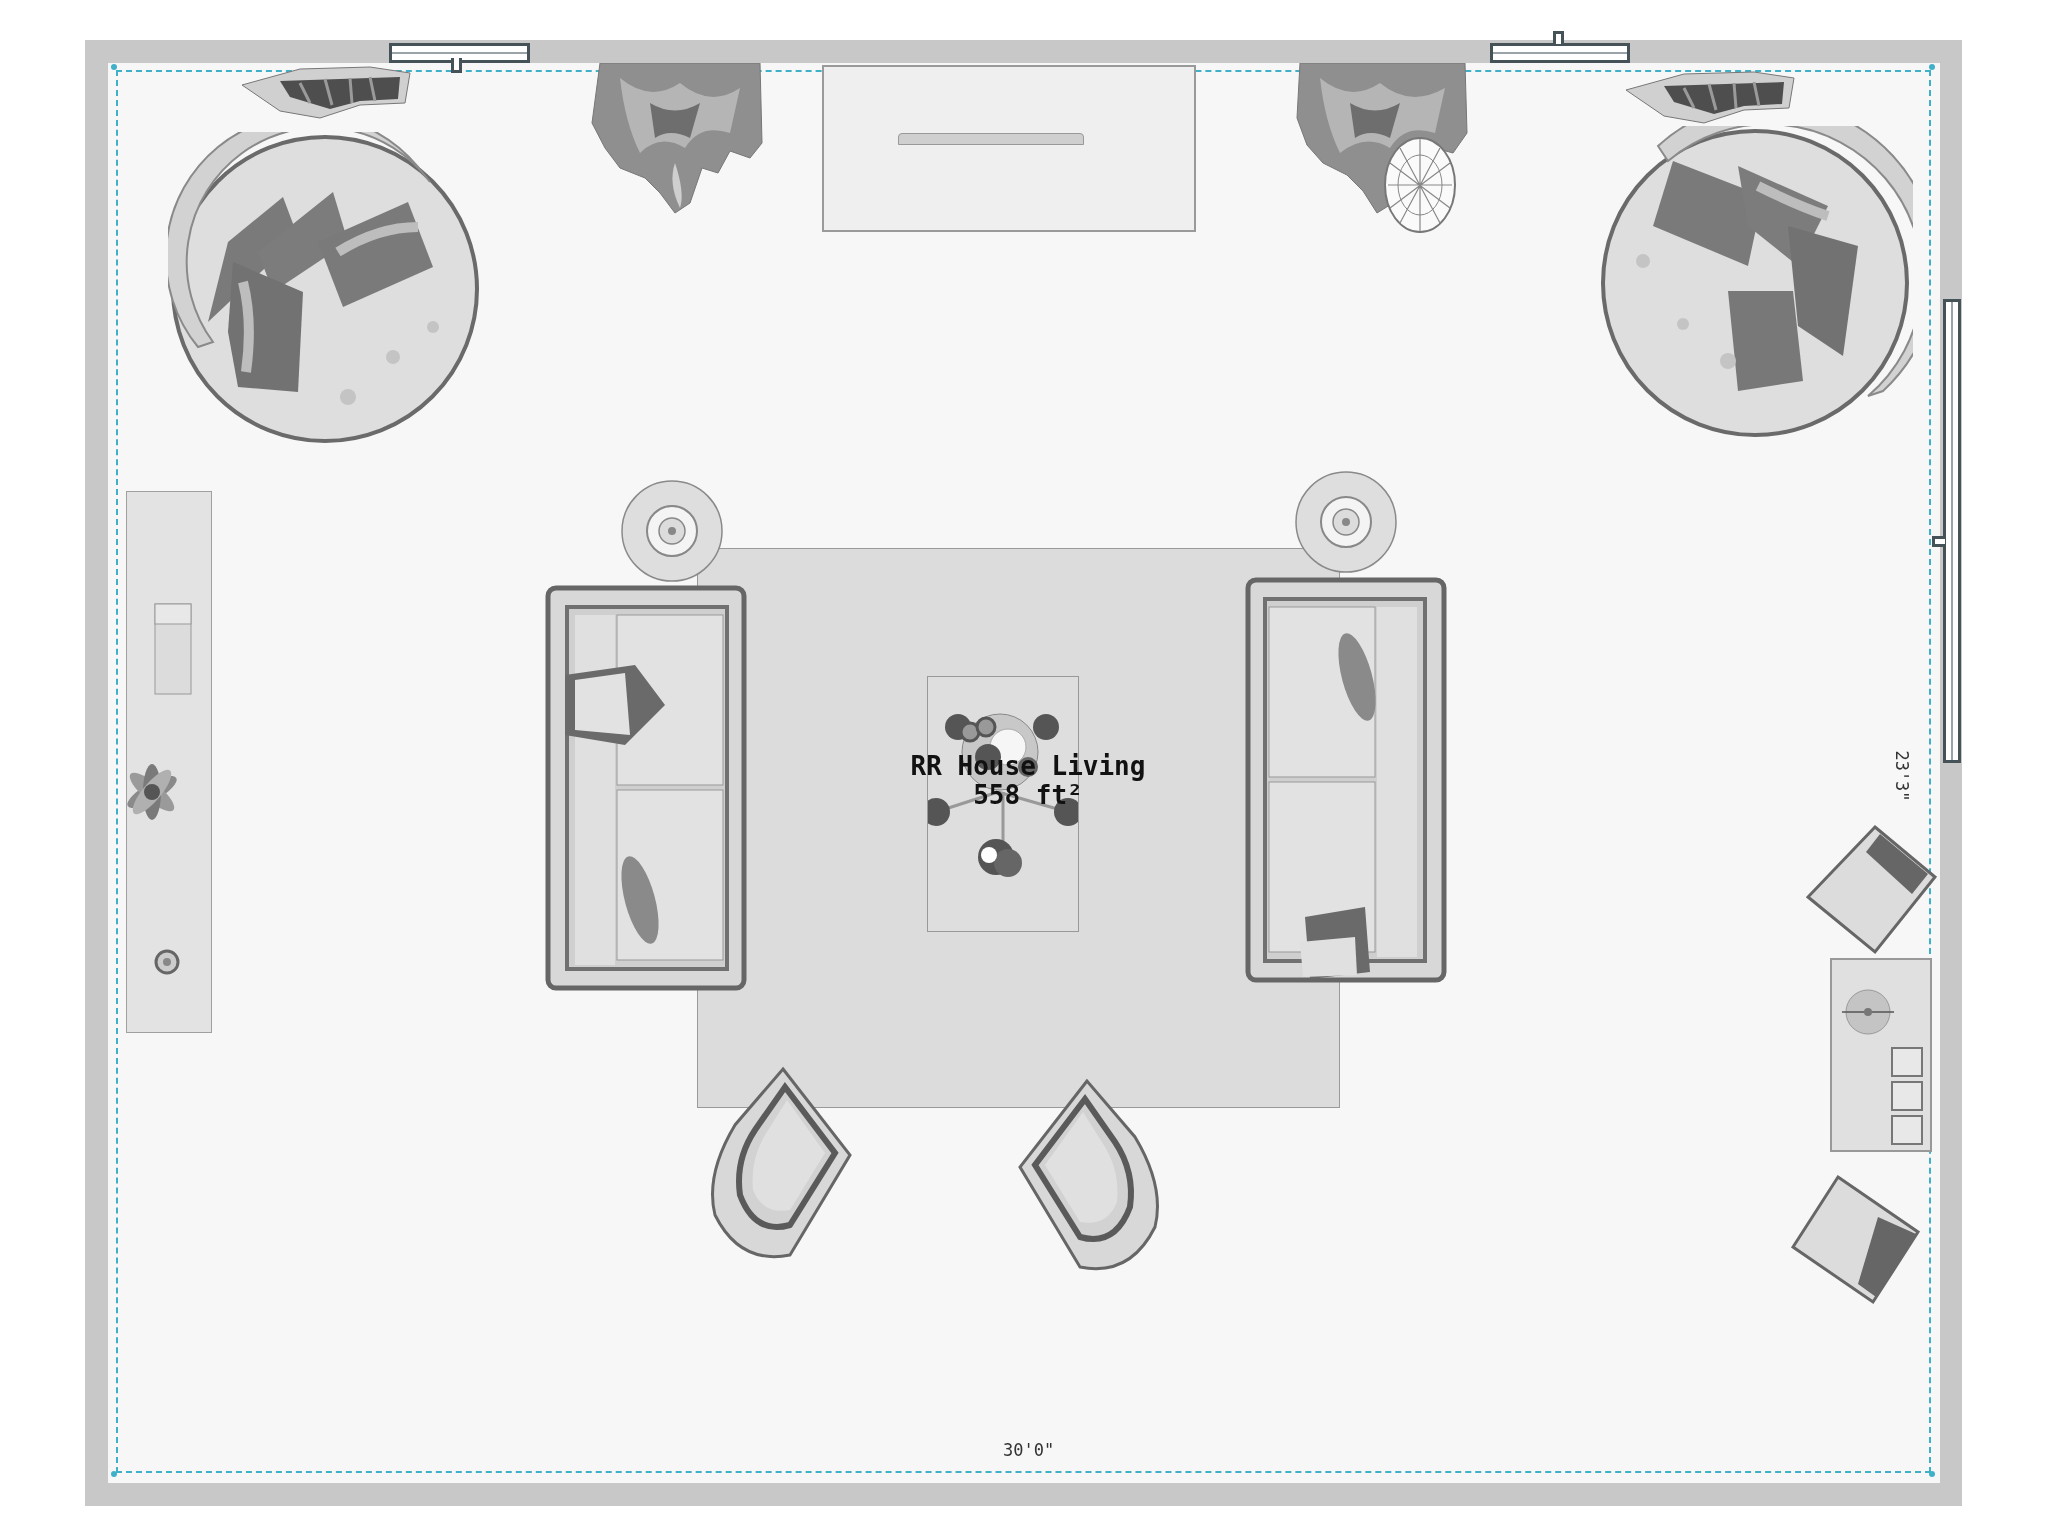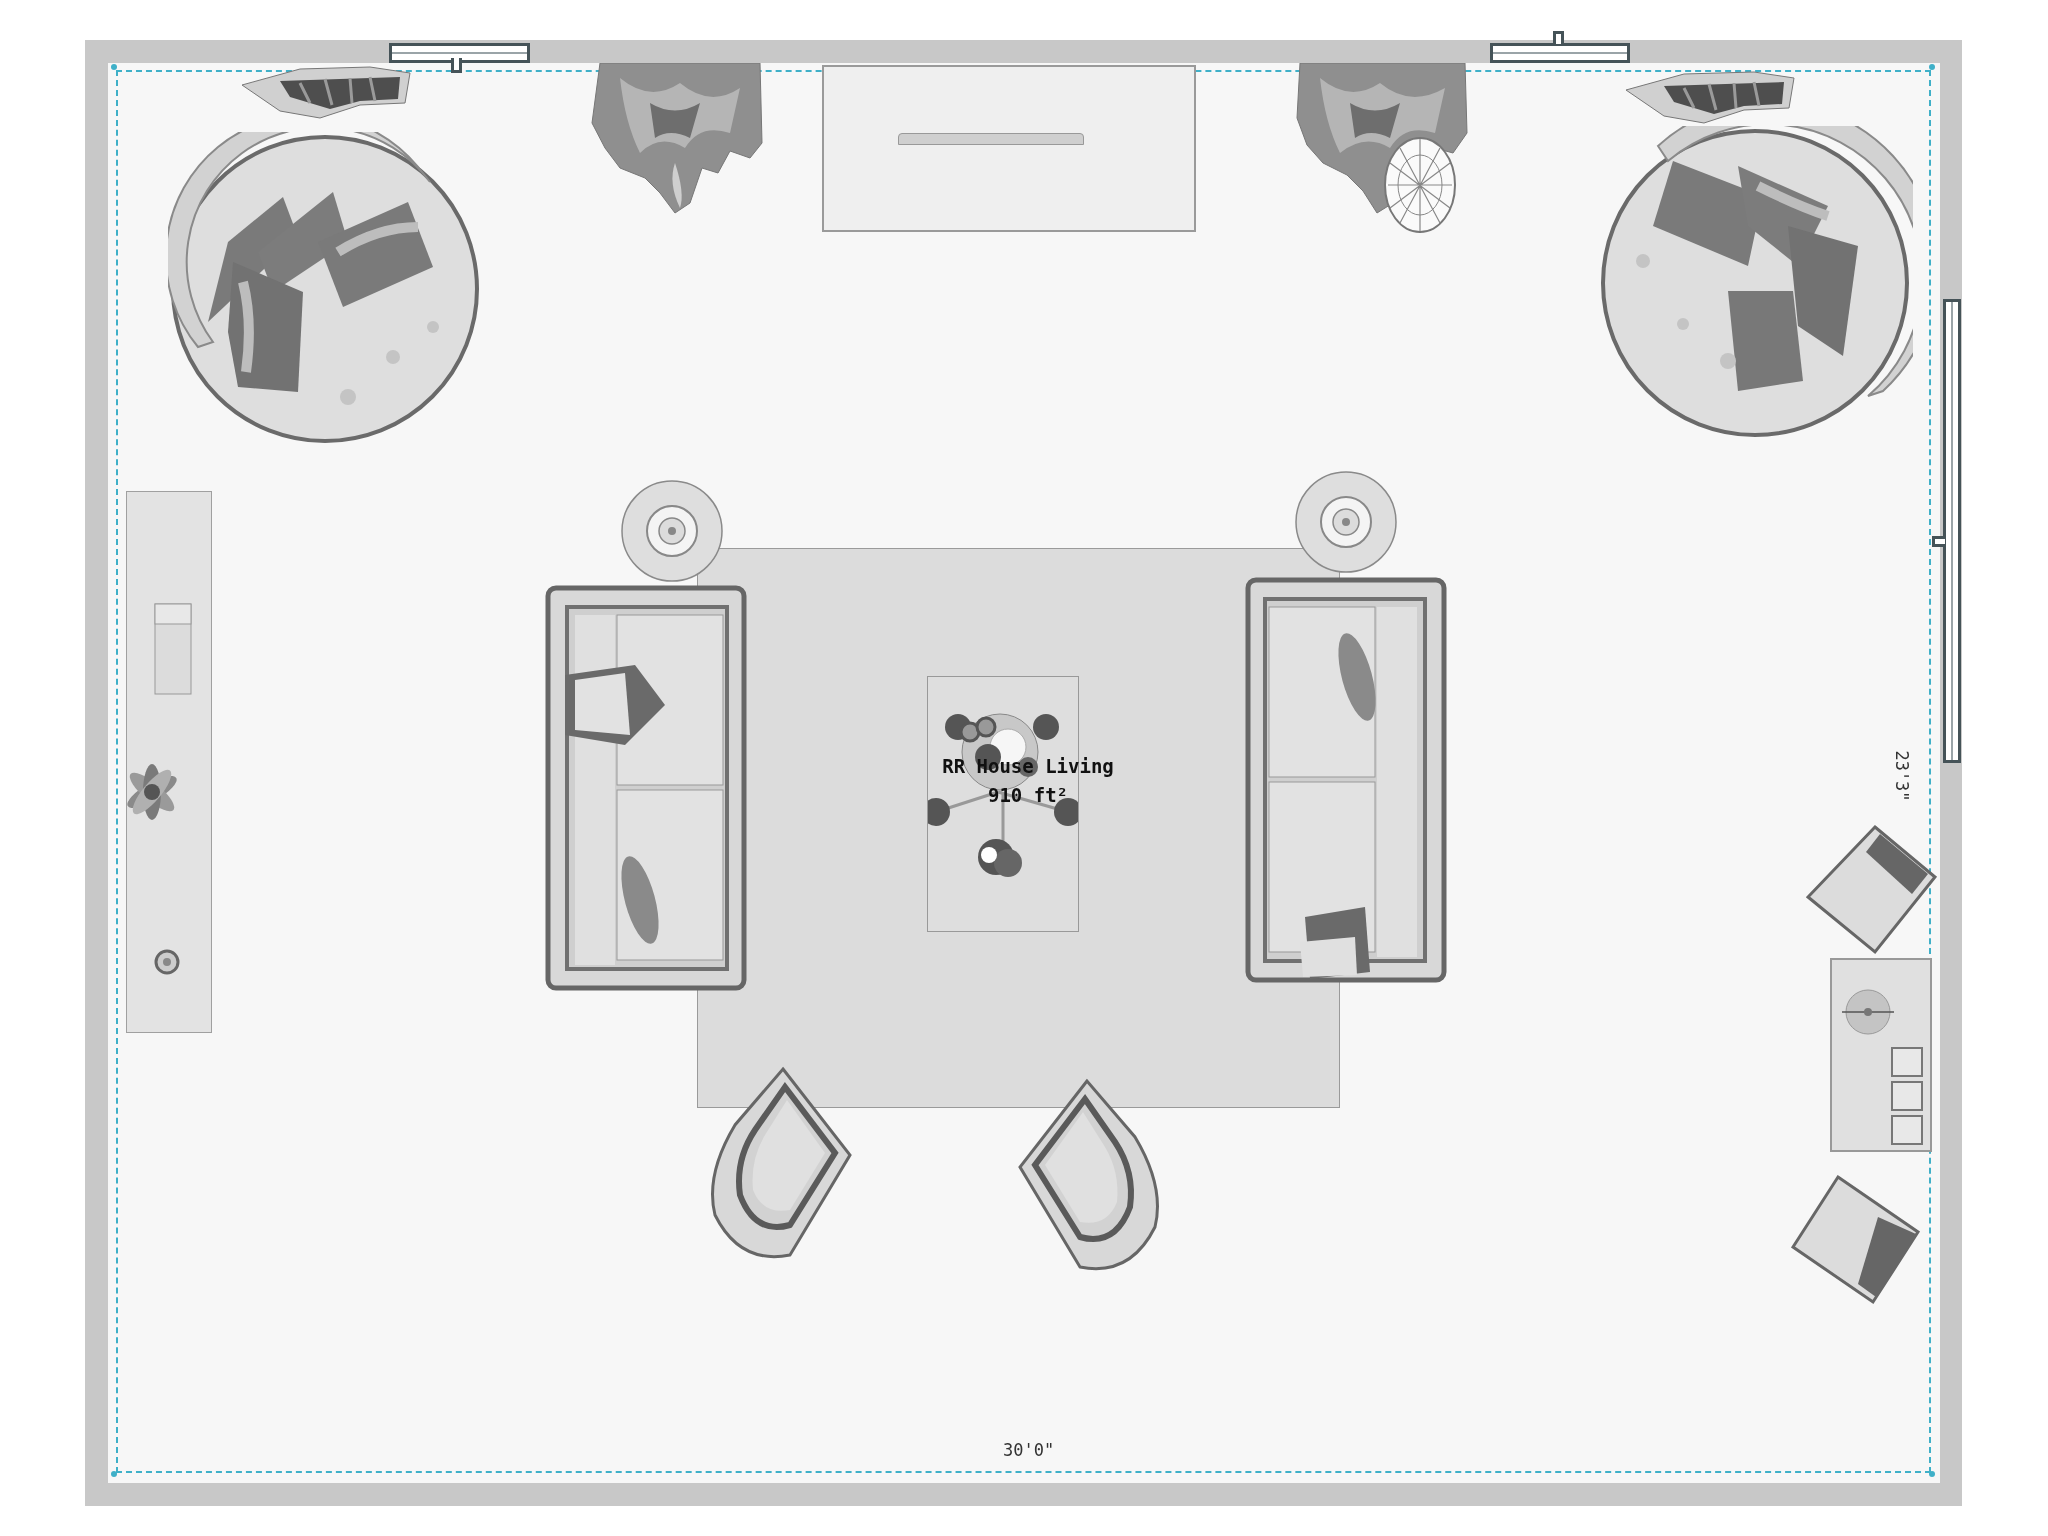--- a/index.html
+++ b/index.html
@@ -7,21 +7,21 @@
   .wall{position:absolute;left:85px;top:40px;width:1877px;height:1466px;background:#c8c8c8;}
   .floor{position:absolute;left:108px;top:63px;width:1832px;height:1420px;background:#f7f7f7;}
   .dotted{position:absolute;left:116px;top:70px;width:1815px;height:1403px;border:2px dashed #3fb0c8;box-sizing:border-box;}
   .corner-dot{position:absolute;width:6px;height:6px;border-radius:50%;background:#3fb0c8;}
   .win-h{position:absolute;height:14px;background:#fff;border:3px solid #455358;box-sizing:content-box;}
   .win-h::after{content:"";position:absolute;left:0;right:0;top:6px;height:2px;background:#9aa4a8;}
   .win-v{position:absolute;width:12px;background:#fff;border:3px solid #455358;}
   .win-v::after{content:"";position:absolute;top:0;bottom:0;left:5px;width:2px;background:#9aa4a8;}
   .tab{position:absolute;background:#fff;border:3px solid #455358;}
   .dim{position:absolute;font-size:17px;color:#333;white-space:nowrap;}
-  .room-label{position:absolute;left:880px;top:752px;width:296px;text-align:center;font-weight:bold;font-size:19px;line-height:29px;color:#111;}
+  .room-label{position:absolute;left:880px;top:752px;width:296px;text-align:center;font-weight:bold;font-size:26px;line-height:29px;color:#111;}
   .rug{position:absolute;left:697px;top:548px;width:641px;height:558px;background:#dcdcdc;border:1.5px solid #9a9a9a;}
   .media{position:absolute;left:822px;top:65px;width:370px;height:163px;background:#efefef;border:2px solid #9a9a9a;}
   .tv{position:absolute;left:898px;top:133px;width:184px;height:10px;background:#cfcfcf;border:1.5px solid #999;border-radius:4px 4px 0 0;}
   .console-l{position:absolute;left:126px;top:491px;width:84px;height:540px;background:#e3e3e3;border:1.5px solid #a0a0a0;}
   .coffee{position:absolute;left:927px;top:676px;width:150px;height:254px;background:#dedede;border:1.5px solid #999;}
   .bar{position:absolute;left:1830px;top:958px;width:98px;height:190px;background:#e0e0e0;border:2px solid #999;}
   .svgwrap{position:absolute;}
 </style>
 </head>
 <body>
@@ -154,21 +154,21 @@
     <line x1="75" y1="115" x2="75" y2="175" stroke="#999" stroke-width="3"></line>
     <circle cx="8" cy="135" r="14" fill="#555"></circle>
     <circle cx="140" cy="135" r="14" fill="#555"></circle>
     <circle cx="68" cy="180" r="18" fill="#555"></circle>
     <circle cx="80" cy="186" r="14" fill="#666"></circle>
     <circle cx="61" cy="178" r="8" fill="#fff"></circle>
   </svg>
 </div>
 <div class="room-label">
   <div>RR House Living</div>
-  <div>910 ft²</div>
+  <div>558 ft²</div>
 </div>
 
 <svg class="svgwrap" style="left:705px;top:1065px" width="150" height="200">
   <path d="M78,4 L145,90 L85,190 Q35,200 10,150 Q0,110 30,60 Z" fill="#d8d8d8" stroke="#666" stroke-width="3"></path>
   <path d="M80,22 L130,88 L85,160 Q50,170 35,130 Q30,95 50,65 Z" fill="#d2d2d2" stroke="#5a5a5a" stroke-width="6"></path>
   <path d="M82,35 L120,88 L85,145 Q58,150 48,125 Q45,95 60,70 Z" fill="#e0e0e0"></path>
 </svg>
 <svg class="svgwrap" style="left:1015px;top:1077px" width="150" height="200">
   <path d="M72,4 L5,90 L65,190 Q115,200 140,150 Q150,110 120,60 Z" fill="#d8d8d8" stroke="#666" stroke-width="3"></path>
   <path d="M70,22 L20,88 L65,160 Q100,170 115,130 Q120,95 100,65 Z" fill="#d2d2d2" stroke="#5a5a5a" stroke-width="6"></path>

